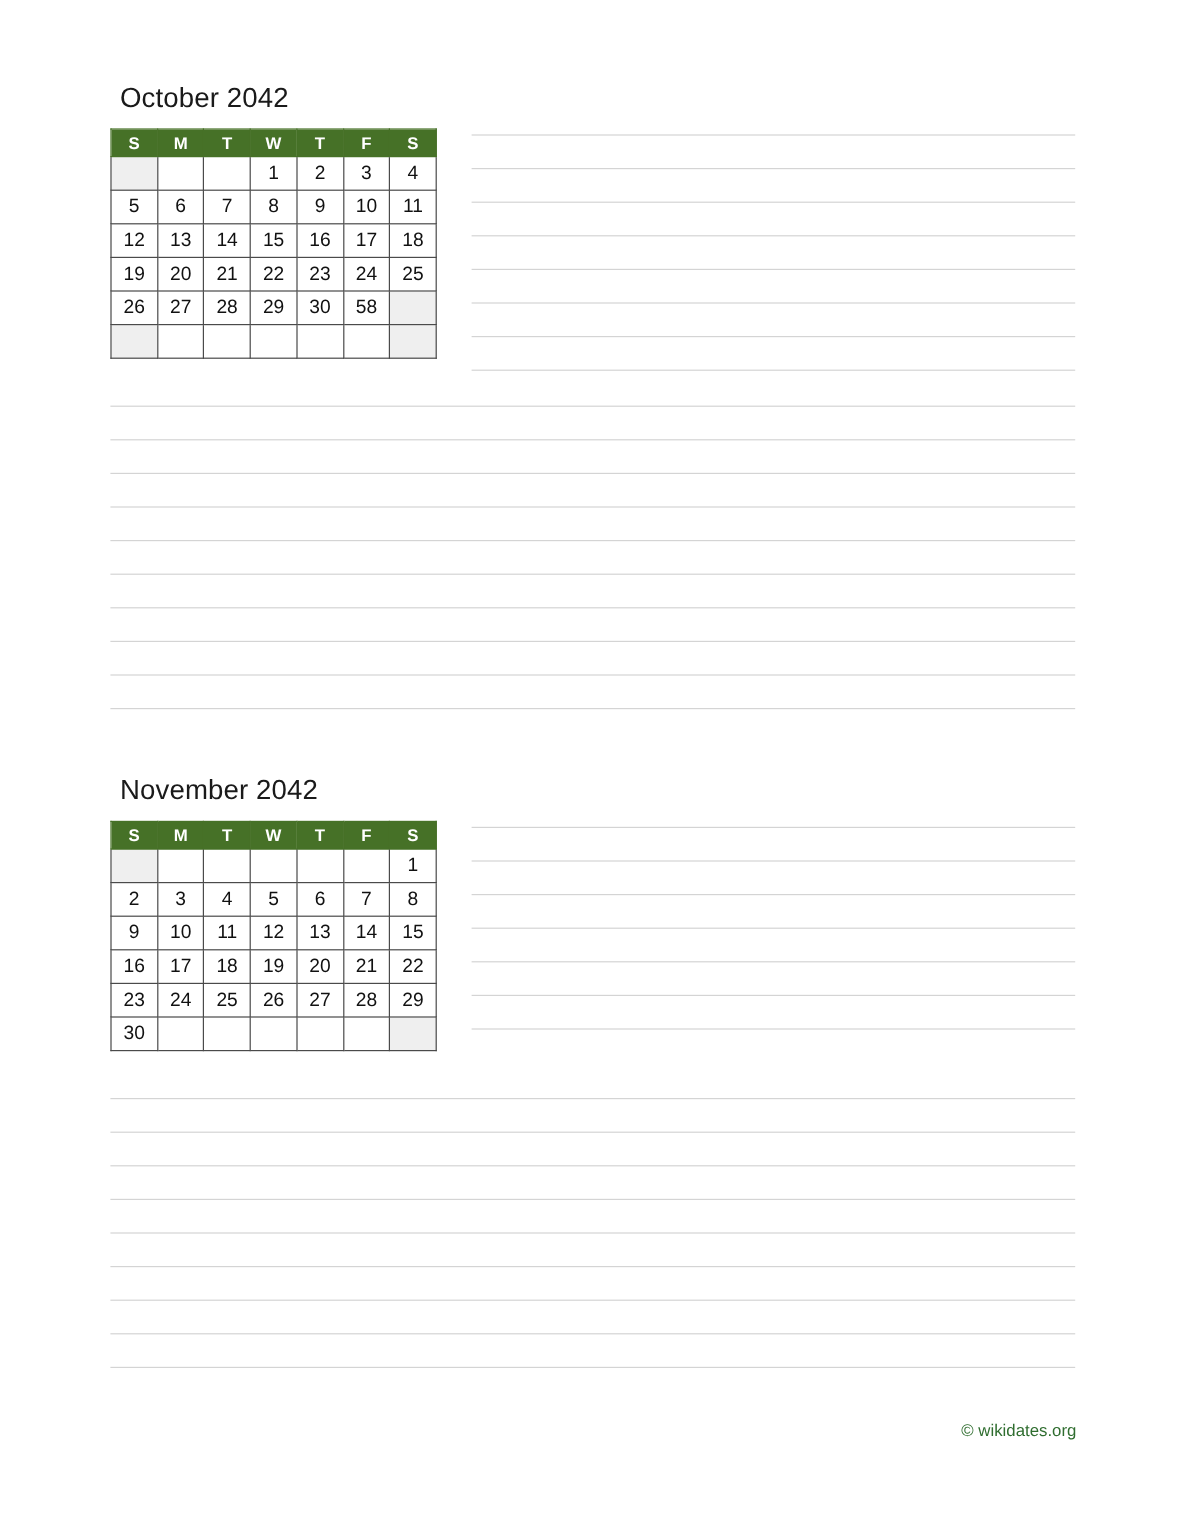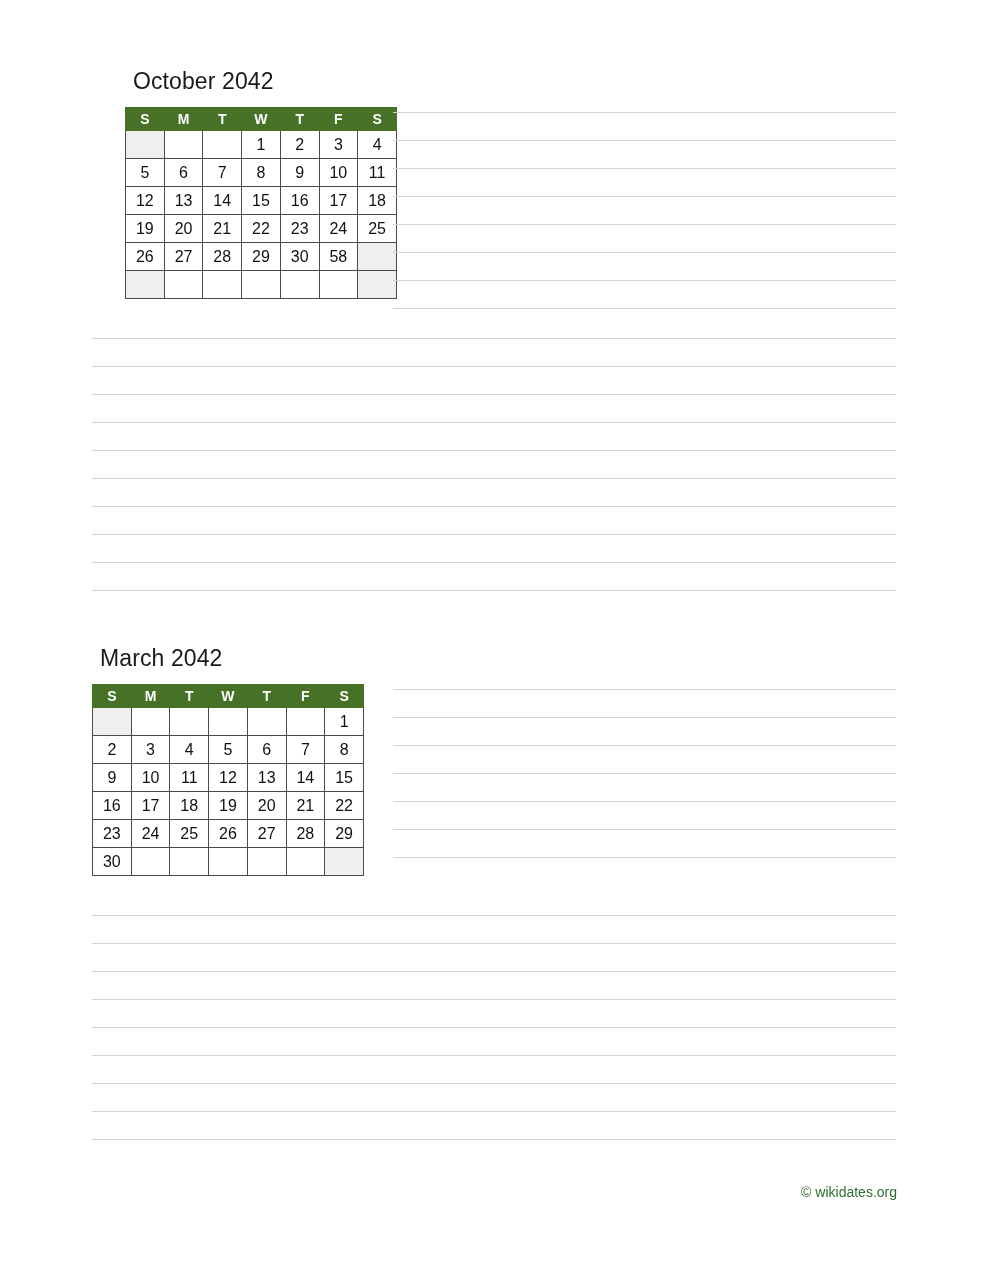--- a/index.html
+++ b/index.html
@@ -78,21 +78,21 @@
     color: #2f6d2f;
   }
   .footer .c { color: #2f6d2f; }
   .footer .site { color: #2f6d2f; }
 </style>
 </head>
 <body>
 
 <div class="page">
 
-  <div class="month-block" style="top:68px;margin-left:33px;">
+  <div class="month-block" style="top:68px;">
     <div class="month-title">October 2042</div>
     <table class="cal">
       <thead>
         <tr>
           <th>S</th>
           <th>M</th>
           <th>T</th>
           <th>W</th>
           <th>T</th>
           <th>F</th>
@@ -176,21 +176,21 @@
     <div class="line" style="margin-bottom:27px;"></div>
     <div class="line" style="margin-bottom:27px;"></div>
     <div class="line" style="margin-bottom:27px;"></div>
     <div class="line" style="margin-bottom:27px;"></div>
     <div class="line" style="margin-bottom:27px;"></div>
     <div class="line" style="margin-bottom:27px;"></div>
     <div class="line"></div>
   </div>
 
   <div class="month-block" style="top:645px;">
-    <div class="month-title">March 2042</div>
+    <div class="month-title">November 2042</div>
     <table class="cal">
       <thead>
         <tr>
           <th>S</th>
           <th>M</th>
           <th>T</th>
           <th>W</th>
           <th>T</th>
           <th>F</th>
           <th>S</th>

